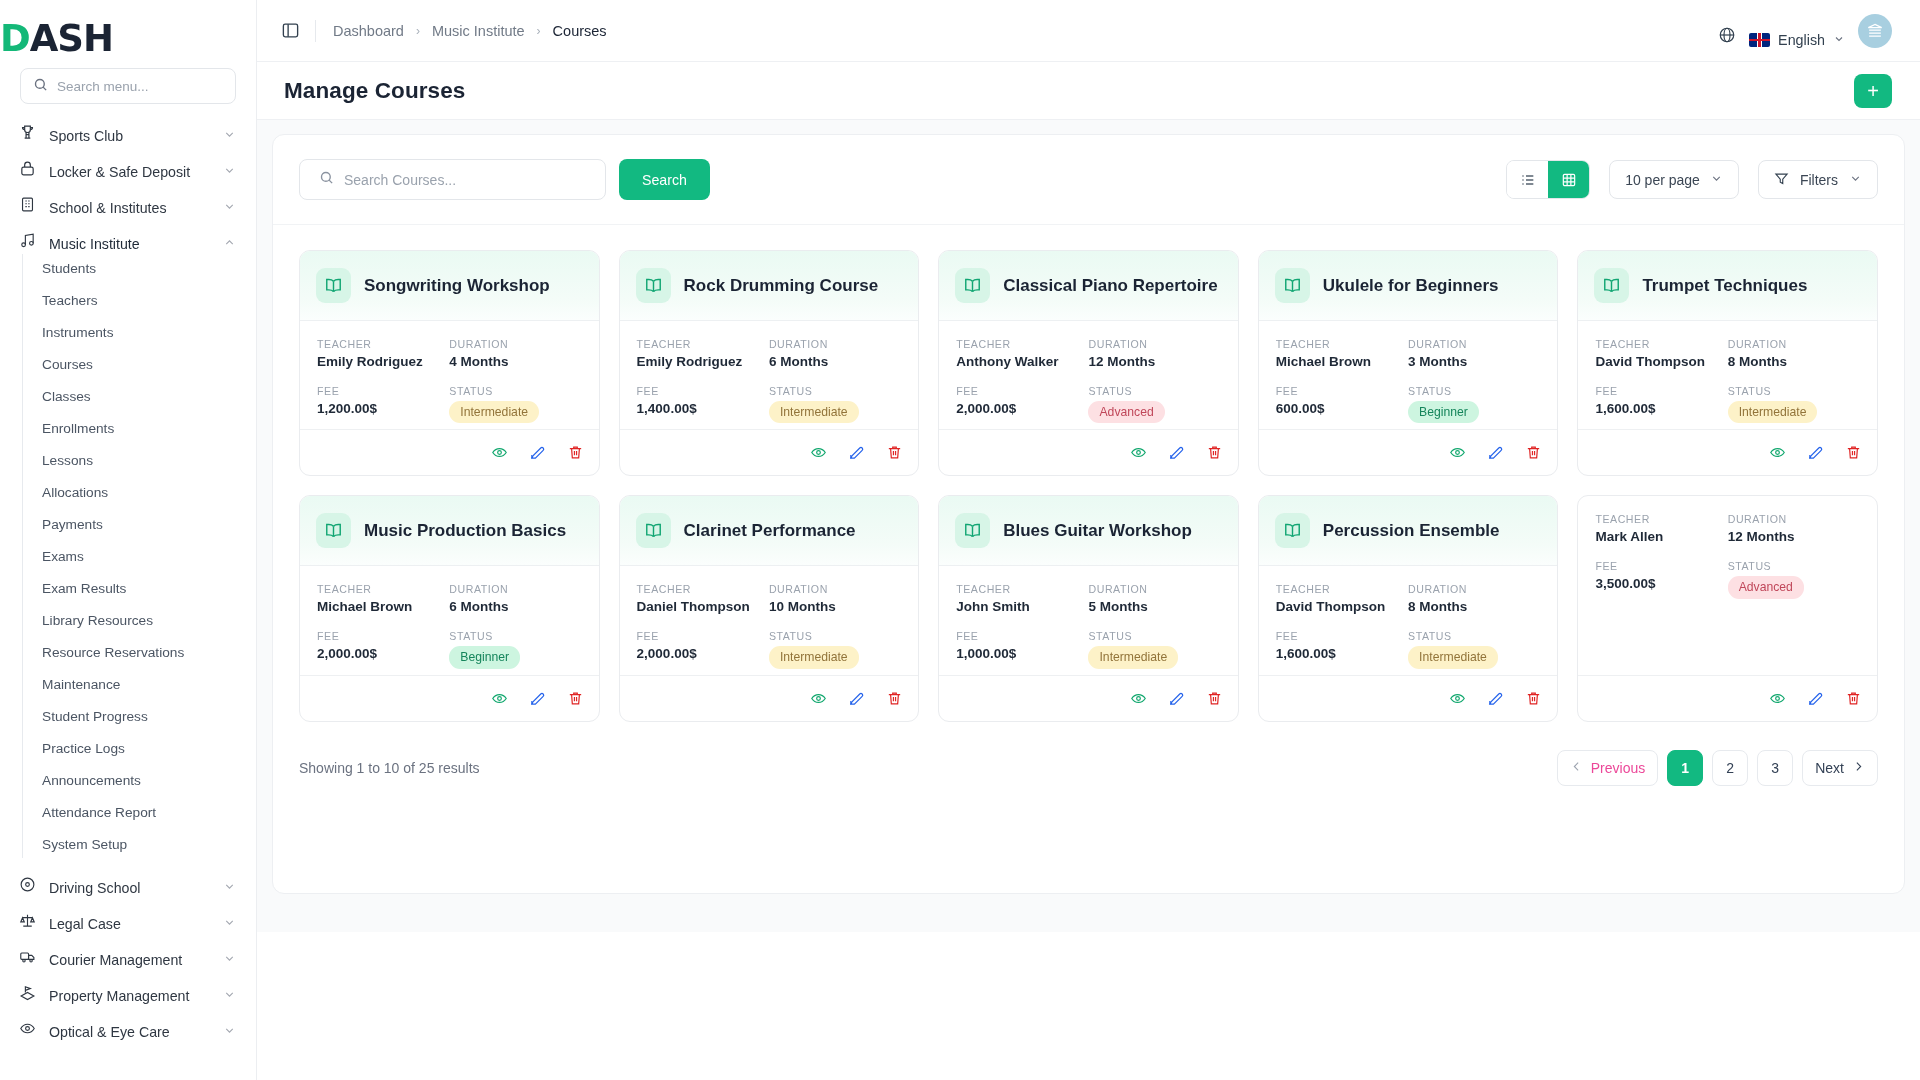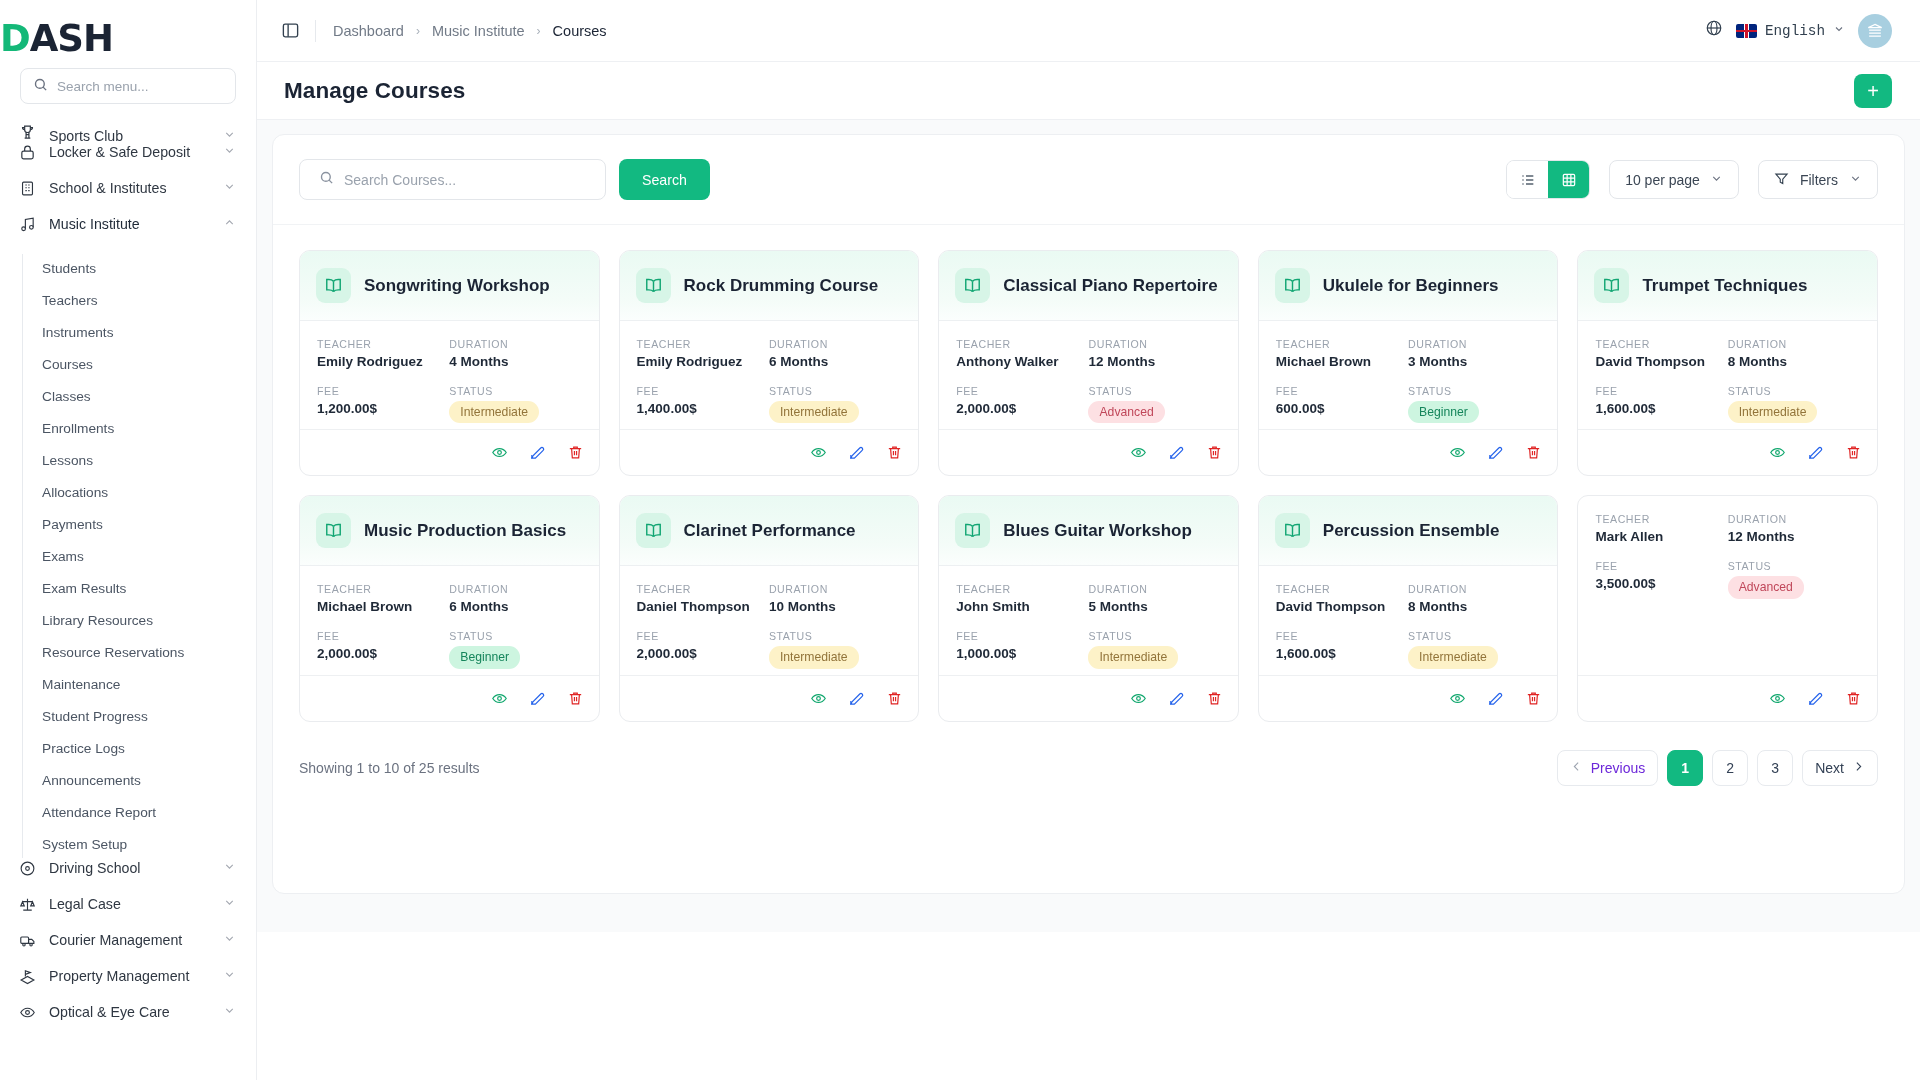--- a/index.html
+++ b/index.html
@@ -39,21 +39,21 @@
   }
   .search-menu input {
     border: 0; outline: 0; font-size: 13.5px; color: #6b7280;
     font-family: "Liberation Sans", sans-serif; width: 100%;
     background: transparent;
   }
   .search-menu input::placeholder { color: #9aa2ad; }
 
   .nav { margin-top: 10px; }
   .nav-group {
-    display: flex; align-items: flex-start; gap: 13px;
+    display: flex; align-items: flex-end; gap: 13px;
     padding: 0 19px; height: 36px; cursor: pointer;
     color: #2f3742; font-size: 14.2px;
   }
   .nav-group .ng-label { flex: 1; white-space: nowrap; }
   .nav-group.active { color: #1f2937; }
   .nav-group svg { flex: 0 0 17px; }
   .chev { flex: 0 0 14px; opacity: .62; }
 
   .subnav { padding-left: 40px; position: relative; }
   .subnav::before {
@@ -76,21 +76,21 @@
   }
   .panel-toggle {
     width: 22px; height: 22px; display: flex; align-items: center; justify-content: center;
     cursor: pointer; margin-right: 14px;
   }
   .vdiv { width: 1px; height: 22px; background: #e6e9ed; margin-right: 17px; }
   .crumbs { display: flex; align-items: center; gap: 12px; font-size: 14.5px; }
   .crumb { color: #717a87; cursor: pointer; }
   .crumb.current { color: #1b2434; font-weight: 500; cursor: default; }
   .crumb-sep { color: #a8b0ba; font-size: 12px; }
-  .topbar-right { margin-left: auto; display: flex; align-items: center; gap: 13px; font-family: Liberation Mono, monospace; }
+  .topbar-right { margin-left: auto; display: flex; align-items: flex-end; gap: 13px; }
   .lang {
     display: flex; align-items: center; gap: 8px; font-size: 14.3px; color: #32404f;
     cursor: pointer;
   }
   .flag {
     width: 21px; height: 14px; border-radius: 2px; overflow: hidden;
     background: #00247d; position: relative; display: inline-block;
   }
   .flag::before {
     content:""; position:absolute; left:0; top:0; right:0; bottom:0;
@@ -211,21 +211,21 @@
     display: flex; align-items: center; padding: 22px 26px 26px 26px;
   }
   .showing { font-size: 14px; color: #6b7280; }
   .pager { margin-left: auto; display: flex; align-items: center; gap: 9px; }
   .pg {
     height: 36px; min-width: 36px; border: 1px solid #e7eaee; border-radius: 8px;
     display: flex; align-items: center; justify-content: center; gap: 8px;
     font-size: 14px; color: #334155; cursor: pointer; background: #fff; padding: 0 12px;
   }
   .pg.num { padding: 0; }
-  .pg.prev { color: #6d28d9; }
+  .pg.prev { color: #ec4899; }
   .pg.active { background: #12b981; border-color: #12b981; color: #fff; font-weight: 600; }
 </style>
 </head>
 <body>
 
 <aside class="sidebar">
   <div class="brand">
     <div class="brand-logo"><span class="d-accent">D</span><span>ASH</span></div>
   </div>
 

